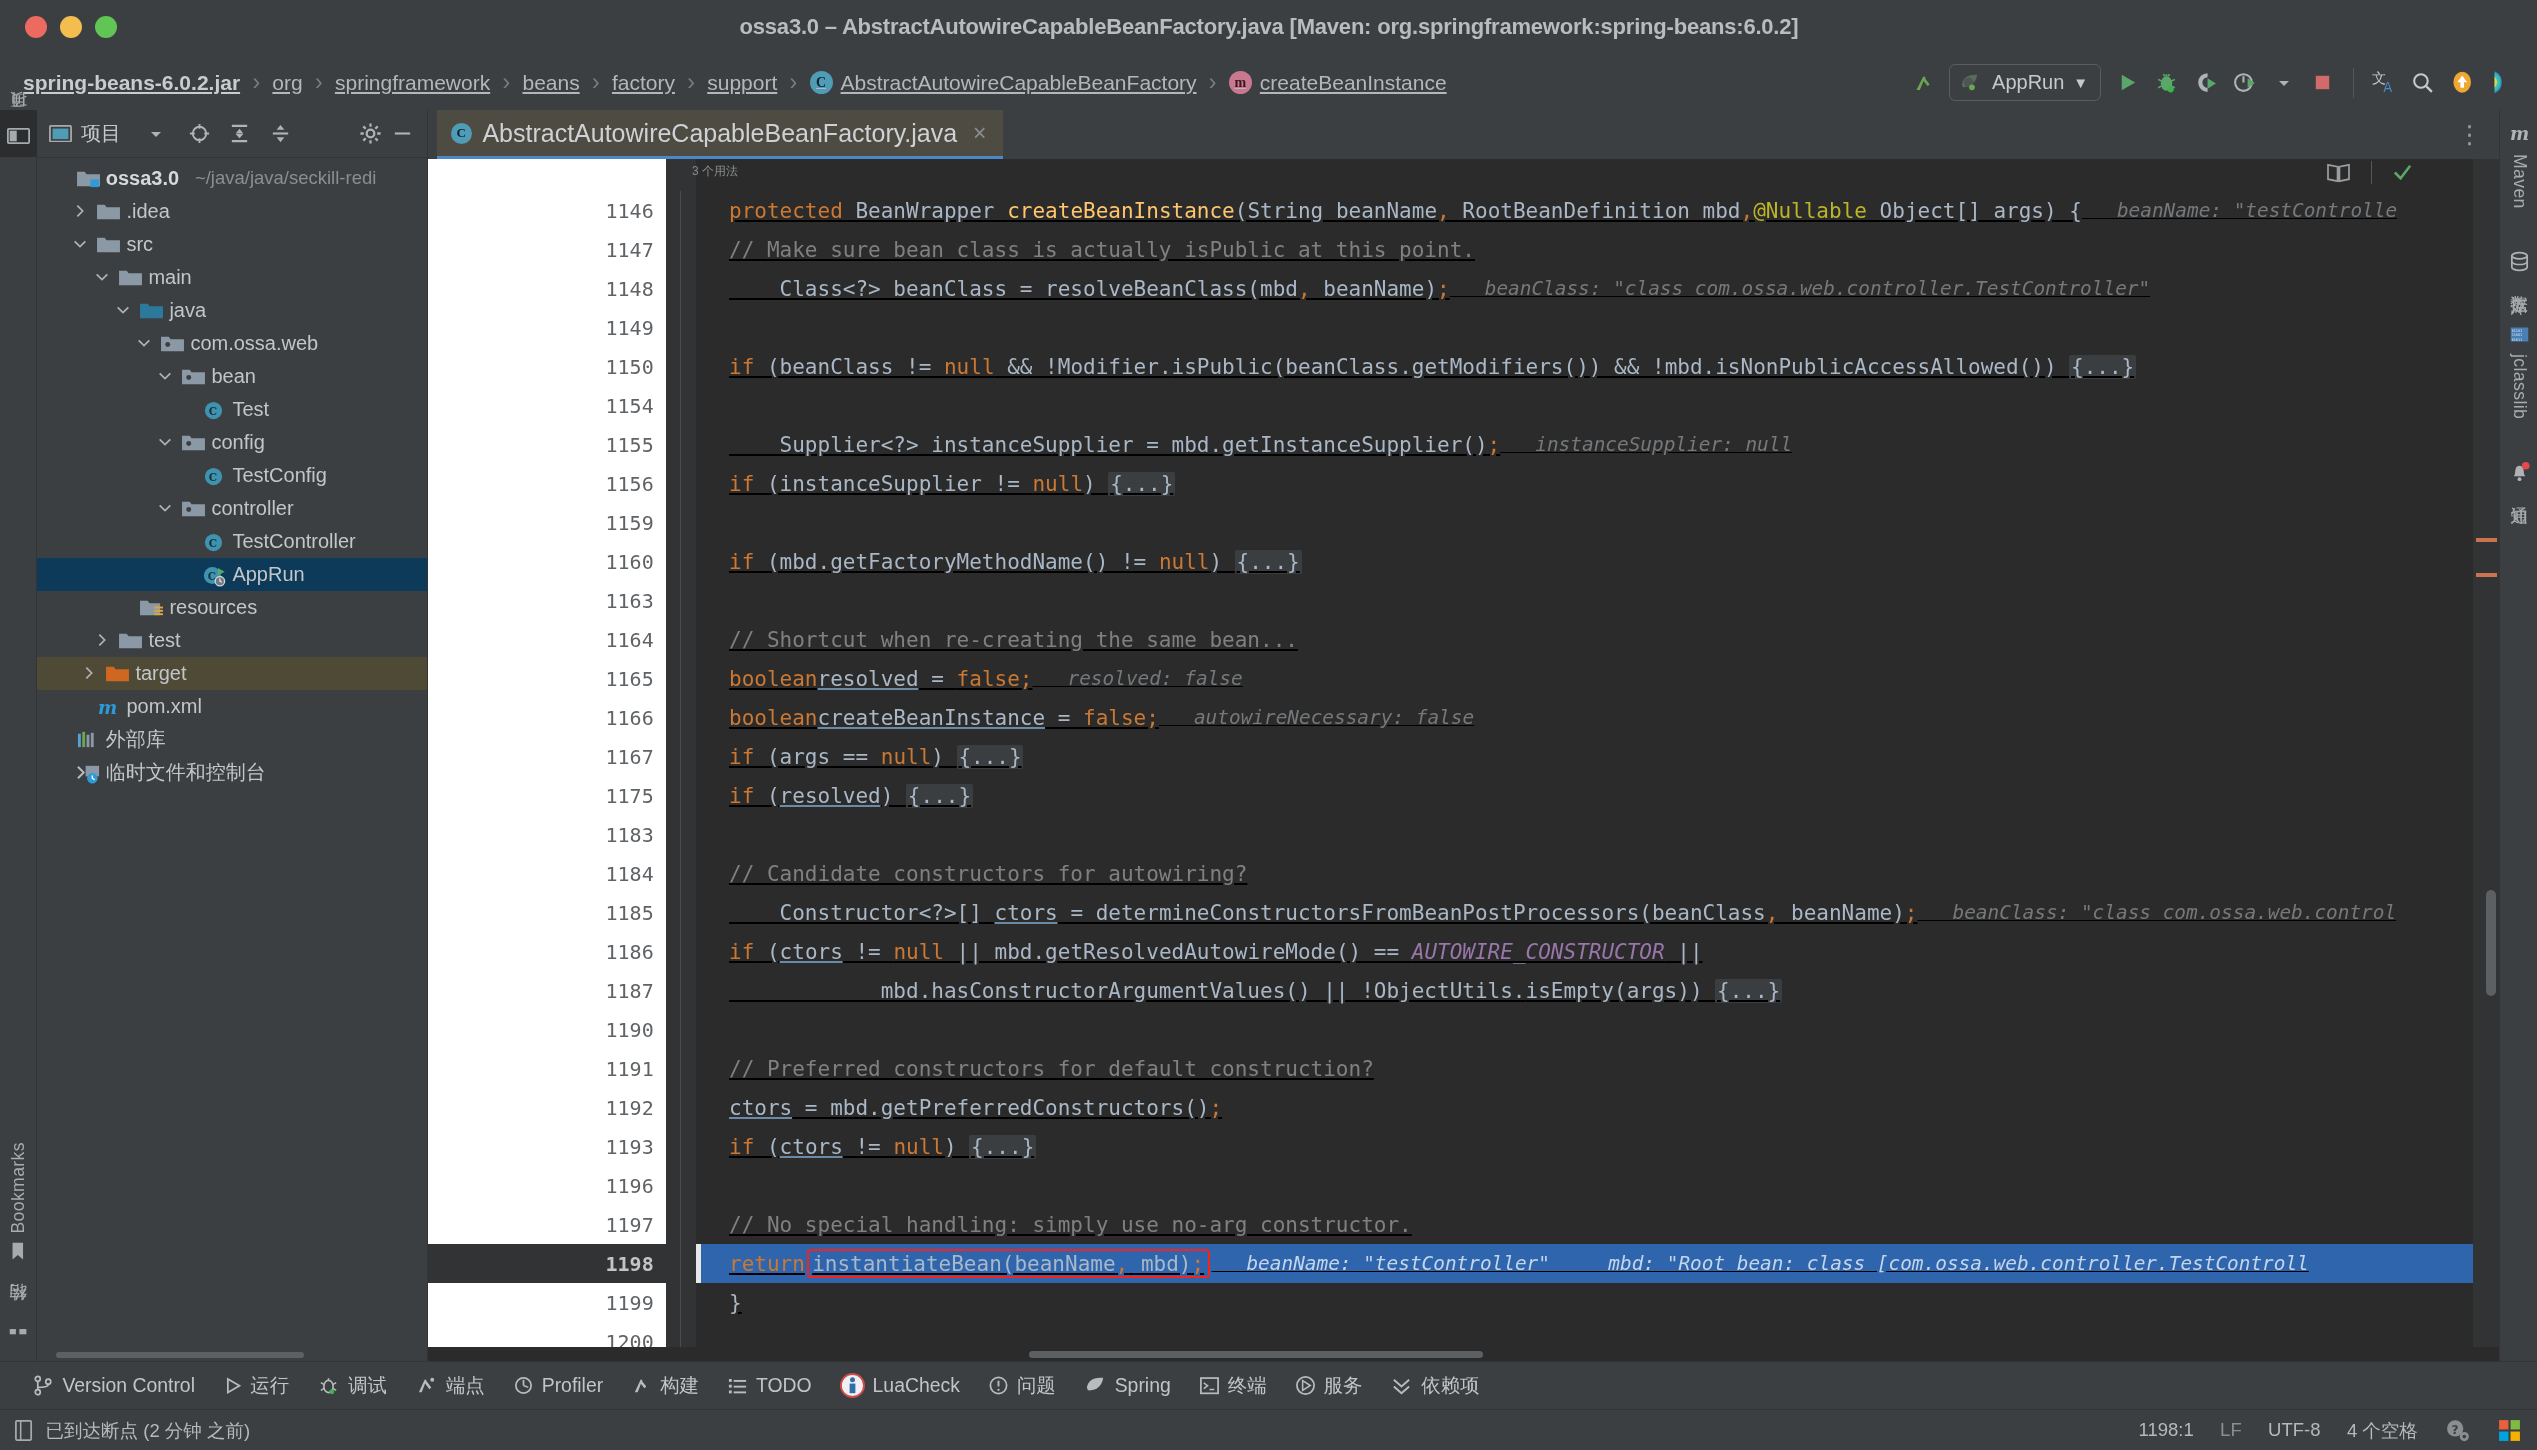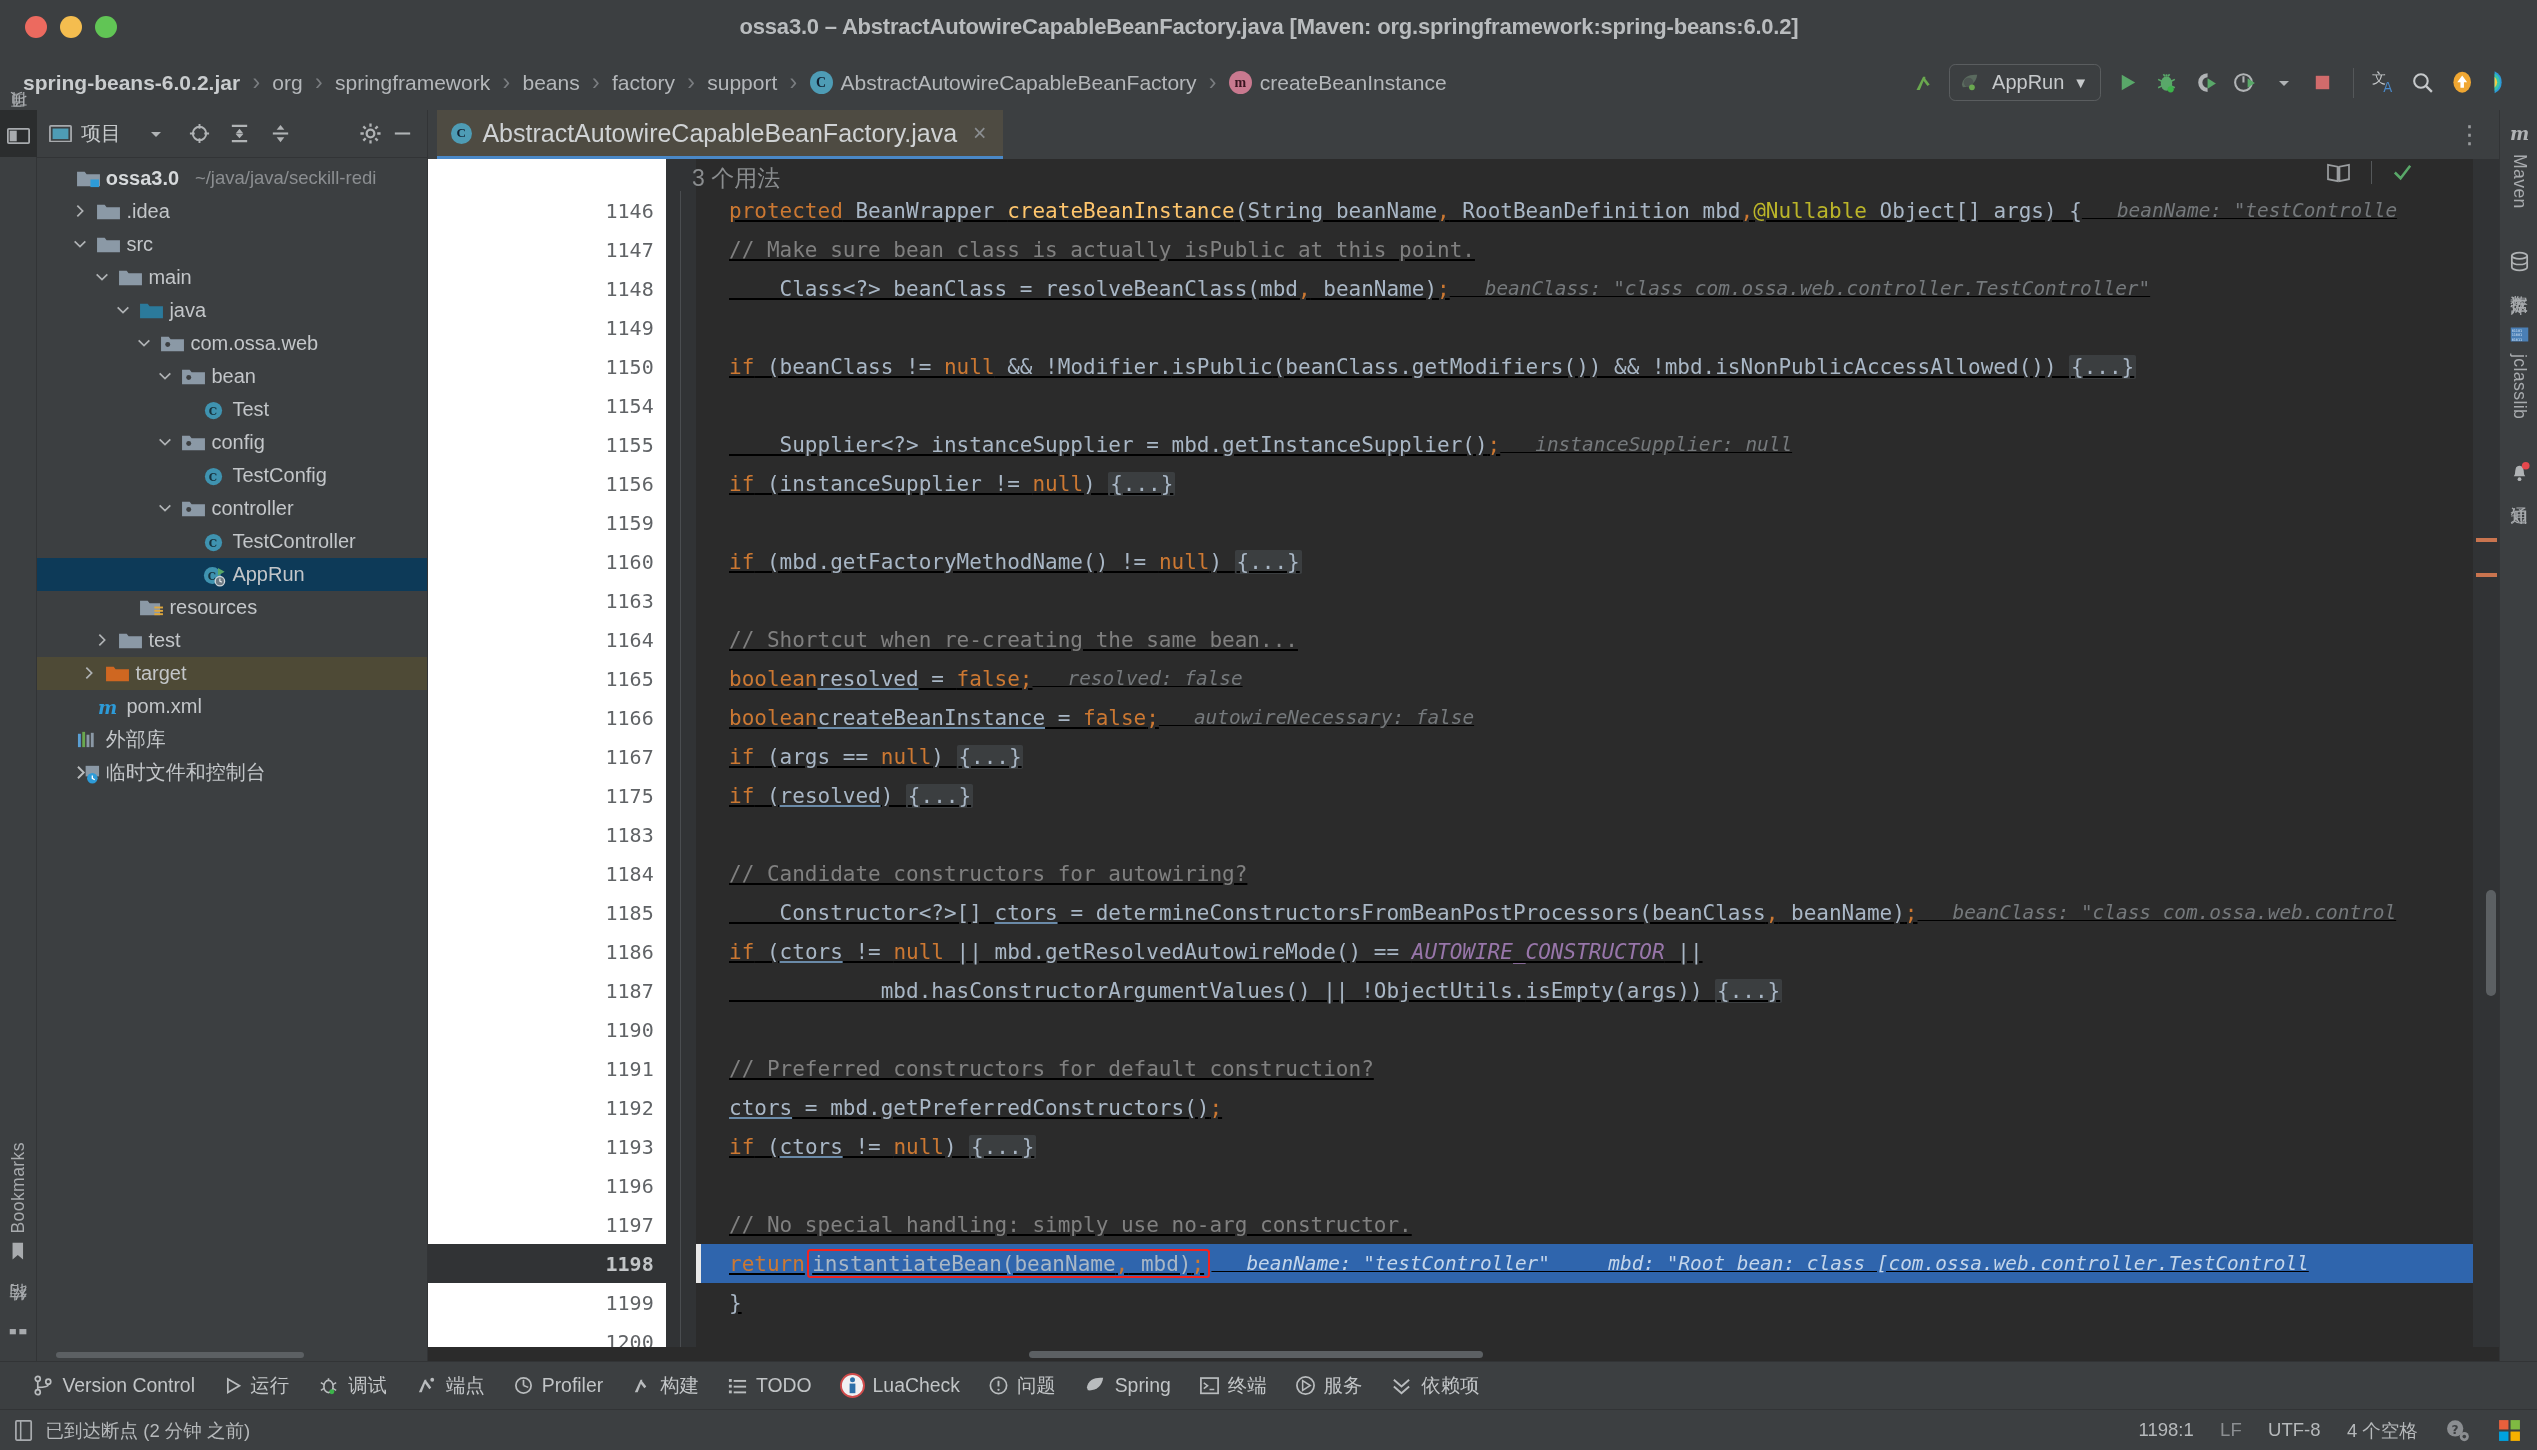--- a/index.html
+++ b/index.html
@@ -40,21 +40,21 @@
   .navbar {
     height: 55px; flex: 0 0 55px;
     background: #3c3f41;
     display: flex; align-items: center;
     padding: 0 17.6px 0 23px;
     gap: 0;
   }
   .crumbs { display: flex; align-items: center; gap: 0; flex: 1; min-width: 0; }
   .crumb {
     font-size: 21px; color: #b4b7ba; white-space: nowrap;
-    display: flex; align-items: center; gap: 8px;
+    display: flex; align-items: center; gap: 8px; text-decoration: underline;
   }
   .crumb.first { font-weight: bold; color: #c9ccce; }
   .crumb-sep {
     font-size: 23px; color: #7a7d80; margin: 0 12.3px; font-weight: 300;
   }
   .ci {
     width: 23px; height: 23px; border-radius: 50%;
     display: inline-flex; align-items: center; justify-content: center;
     font-size: 14px; font-weight: bold; color: #2b2b2b; font-style: normal;
     font-family: "Liberation Serif", serif;
@@ -137,21 +137,21 @@
   .tab-label { font-size: 25px; color: #cfd2d4; }
   .tab-close { font-size: 23px; color: #8b8e91; margin-left: 5.3px; }
   .tabbar .tb-right { margin-left: auto; display: flex; align-items: center; padding-right: 16px; }
   .kebab { font-size: 25px; color: #9a9d9f; letter-spacing: 0.9px; }
 
   .code-area { flex: 1 1 auto; display: flex; min-height: 0; position: relative; background: #2b2b2b; }
   .usagebar {
     position: absolute; left: 0; right: 0; top: 0; height: 30px;
     z-index: 3; pointer-events: none;
   }
-  .usage-text { position: absolute; left: 264px; top: 3.5px; font-size: 23px; color: #8a8d8f; }
+  .usage-text { position: absolute; left: 264px; top: 3.5px; font-size: 12px; color: #8a8d8f; }
   .usage-right { position: absolute; right: 85px; top: 1.8px; display: flex; gap: 19.4px; align-items: center; }
 
   .gutter {
     width: 238px; flex: 0 0 238px; background: #ffffff; position: relative;
     padding-top: 32px;
   }
   .gline {
     height: 39px; display: flex; align-items: center; justify-content: flex-end;
     padding-right: 12.3px; font-size: 20px; color: #606366;
     font-family: "DejaVu Sans Mono", monospace; position: relative;

